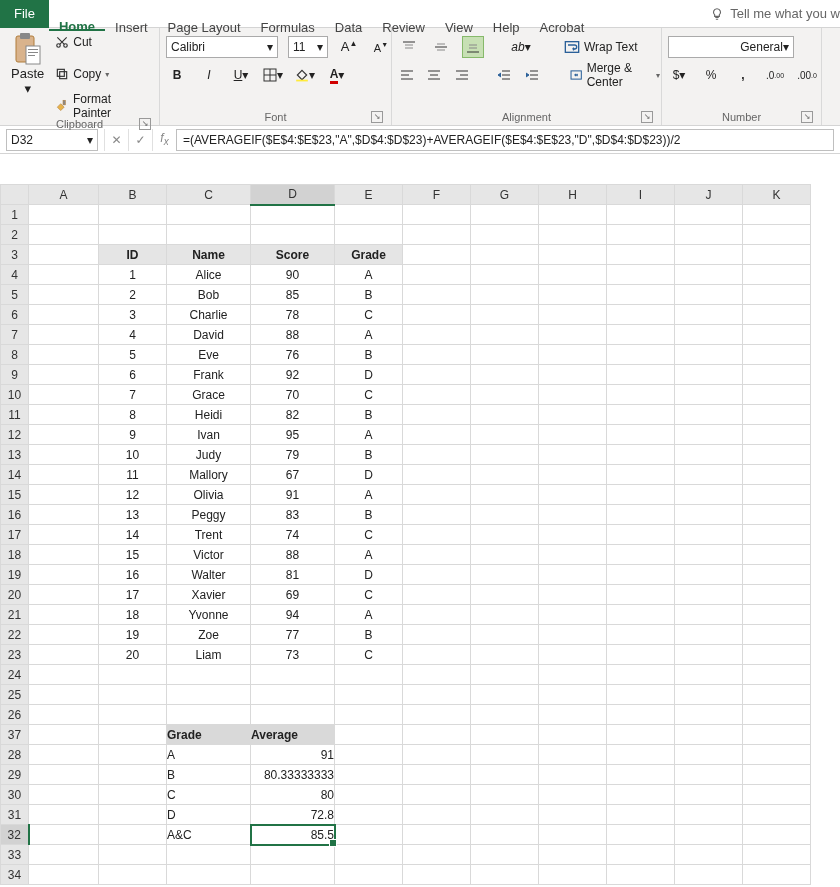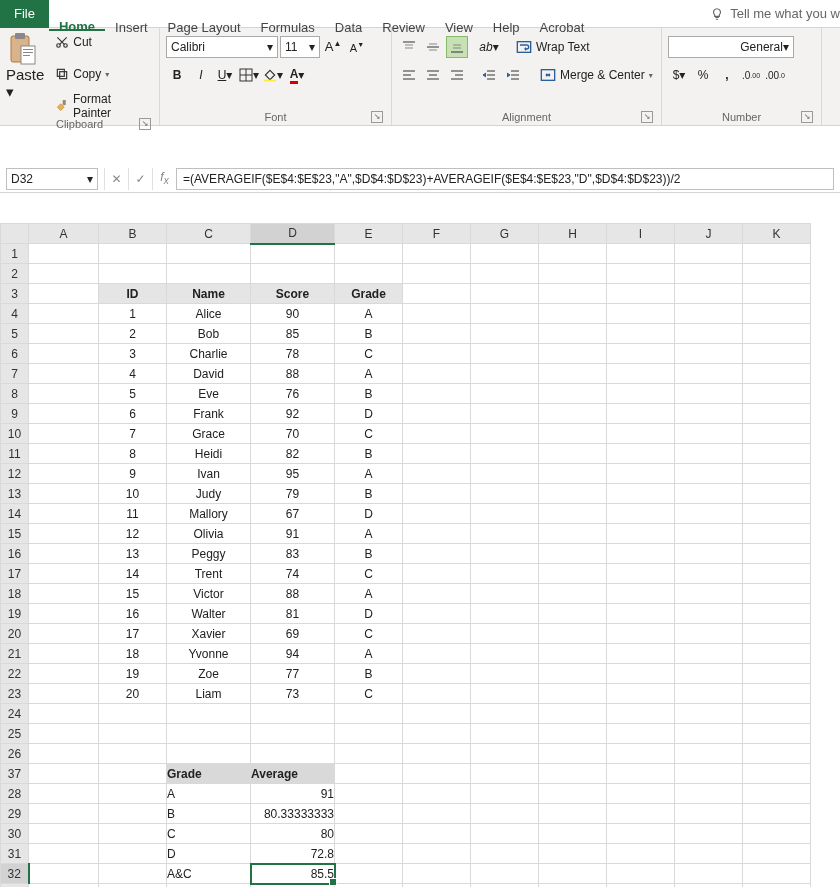--- a/index.html
+++ b/index.html
@@ -13,36 +13,36 @@
   .tabbar .tellme { display: flex; align-items: center; color: #666; font-size: 13px; margin-left: 10px; }
   .tabbar .tellme svg { margin-right: 6px; }
 
   
   .ribbon { display: flex; height: 98px; background: #f3f2f1; border-bottom: 1px solid #d4d4d4; }
   .group { display: flex; flex-direction: column; border-right: 1px solid #d9d9d9; padding: 4px 6px 2px 6px; position: relative; }
   .group-body { flex: 1; display: flex; align-items: flex-start; }
   .group-label { text-align: center; font-size: 11px; color: #666; margin-top: auto; padding-top: 2px; position: relative; }
   .dlaunch { position: absolute; right: 2px; bottom: 0px; width: 12px; height: 12px; border: 1px solid #999; font-size: 8px; text-align: center; line-height: 10px; color: #666; cursor: pointer; }
 
-  .bigbtn { display: flex; flex-direction: column; align-items: flex-start; width: 44px; cursor: pointer; font-size: 15px; }
+  .bigbtn { display: flex; flex-direction: column; align-items: center; width: 44px; cursor: pointer; font-size: 13px; }
   .bigbtn .icn { width: 34px; height: 34px; display:flex; align-items:center; justify-content:center; }
   .vstack { display: flex; flex-direction: column; gap: 12px; }
   .smbtn { display: flex; align-items: center; gap: 4px; height: 20px; font-size: 12px; cursor: pointer; padding: 0 2px; }
   .smbtn .caret { font-size: 8px; color: #666; }
 
   .fontname { width: 112px; height: 22px; border: 1px solid #aaa; background:#fff; font-size:12px; padding:0 4px; display:flex; align-items:center; justify-content:space-between;}
   .fontsize { width: 40px; height: 22px; border: 1px solid #aaa; background:#fff; font-size:12px; padding:0 4px; display:flex; align-items:center; justify-content:space-between;}
   .icnbtn { width: 22px; height:22px; display:inline-flex; align-items:center; justify-content:center; cursor:pointer; }
-  .row { display:flex; align-items:center; gap:2px; }
+  .row { display:flex; align-items:center; gap:10px; }
   .num-fmt { width: 126px; height:22px; border:1px solid #aaa; background:#fff; display:flex; align-items:center; justify-content:flex-end; padding:0 4px;}
 
   .align-active { background:#c7e0b4; border:1px solid #86b96a; }
 
   
-  .fbar { display:flex; align-items:center; height:28px; border-bottom:1px solid #d4d4d4;margin-top:39px;}
+  .fbar { display:flex; align-items:center; height:28px; border-bottom:1px solid #d4d4d4;}
   .namebox { width:92px; height:22px; margin:0 6px; border:1px solid #bfbfbf; background:#fff; display:flex; align-items:center; justify-content:space-between; padding:0 4px; font-size:12px;}
   .fbar .fbtn { width:24px; height:22px; display:flex; align-items:center; justify-content:center; color:#888; cursor:pointer; border-left:1px solid #e0e0e0;}
   .formula-input { flex:1; height:22px; border:1px solid #bfbfbf; background:#fff; padding:0 6px; font-size:12px; display:flex; align-items:center; margin-right:6px;}
 
   
   .gridwrap { position:relative; height: calc(887px - 28px - 98px - 28px - 30px); overflow:hidden; background:#fff;}
   table.grid { border-collapse: collapse; table-layout: fixed; }
   .grid th, .grid td { border: 1px solid #d9d9d9; height:20px; font-size:12px; padding:0; position:relative;}
   .corner { width:28px; background:#e6e6e6; border:1px solid #b7b7b7;}
   .colh { background:#e6e6e6; text-align:center; font-weight:normal; color:#333; width:68px; border-color:#ccc;}

